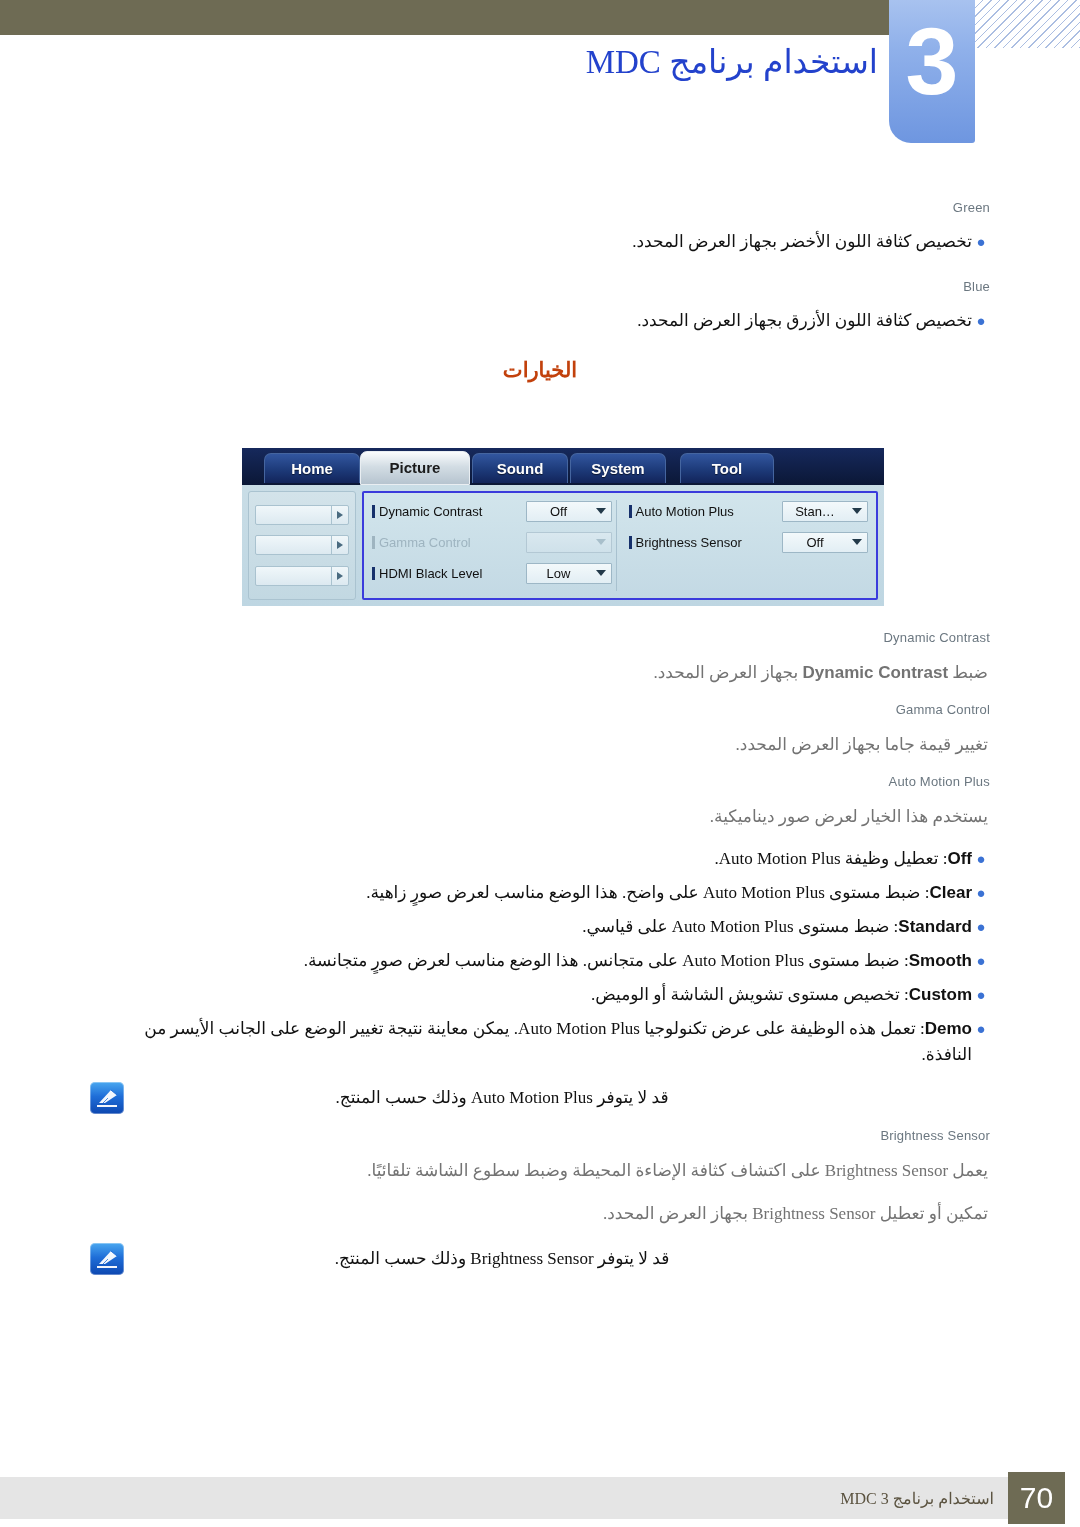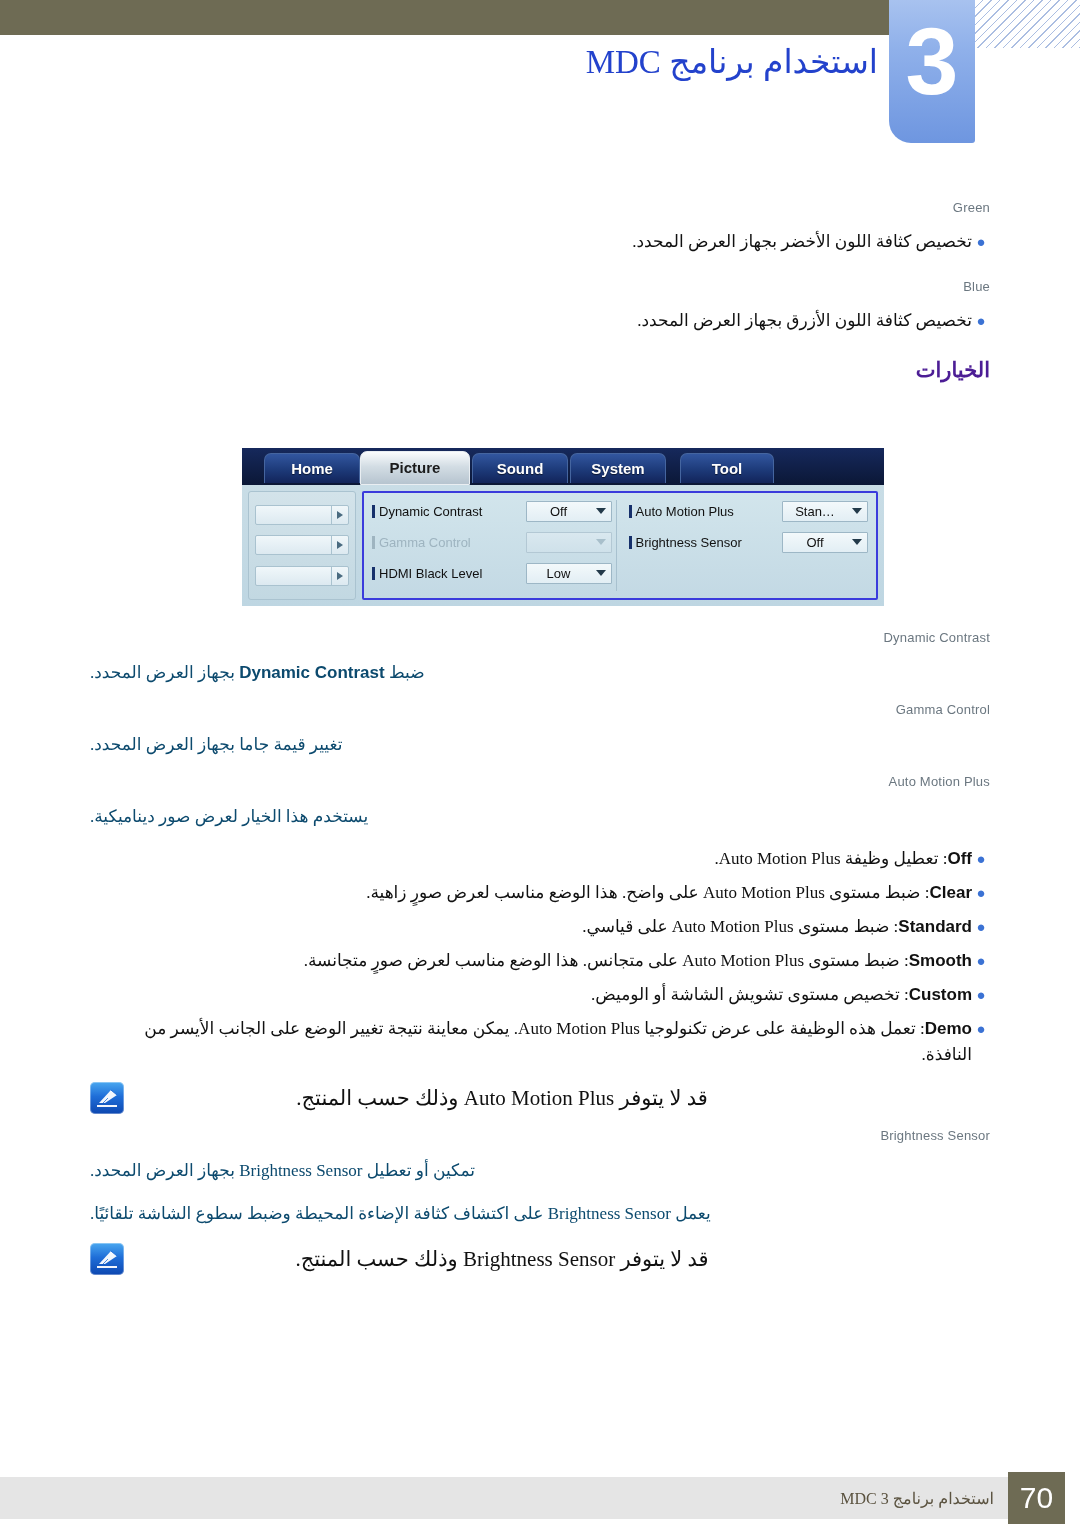--- a/index.html
+++ b/index.html
@@ -121,33 +121,33 @@
     font-family: "Liberation Serif", "DejaVu Serif", serif;
     direction: rtl;
   }
   .bullet-text b {
     font-family: "Liberation Sans", sans-serif;
     font-weight: bold;
     font-size: 17px;
   }
 
   .orange-head {
-    text-align: right;
-    color: #4c1d95;
+    text-align: center;
+    color: #c2410c;
     font-size: 21px;
     font-weight: bold;
     margin: 10px 0 18px 0;
     font-family: "Liberation Serif", "DejaVu Serif", serif;
   }
 
   .para {
-    text-align: left;
+    text-align: right;
     font-size: 17px;
     line-height: 27px;
-    color: #0c4a6e;
+    color: #737373;
     margin: 0 2px 16px 0;
     font-family: "Liberation Serif", "DejaVu Serif", serif;
     direction: rtl;
   }
   .para b {
     font-family: "Liberation Sans", sans-serif;
     font-weight: bold;
   }
 
   
@@ -357,21 +357,21 @@
     box-shadow: inset 0 0 0 1px rgba(255,255,255,0.35);
     order: 2;
   }
   .note-icon svg {
     position: absolute;
     top: 5px; left: 5px;
   }
   .note-text {
     flex: 1 1 auto;
     text-align: center;
-    font-size: 21px;
+    font-size: 17px;
     line-height: 26px;
     color: #111;
     font-family: "Liberation Serif", "DejaVu Serif", serif;
     direction: rtl;
     padding-right: 120px;
     order: 1;
   }
 
   
   .footer {
@@ -561,22 +561,22 @@
       <svg width="24" height="22" viewBox="0 0 24 22" aria-hidden="true">
         <path d="M2 18 L22 18 L22 20 L2 20 Z" fill="#ffffff" opacity="0.95"></path>
         <path d="M4 16 L16 3 L22 8 L10 16 Z" fill="#ffffff" opacity="0.95"></path>
         <path d="M16 3 L22 8" stroke="#1f6ed8" stroke-width="1" fill="none"></path>
         <path d="M8 16 L13 11" stroke="#1f6ed8" stroke-width="0.8" fill="none"></path>
       </svg>
     </div>
   </div>
 
   <div class="sub-head" style="margin-top:14px;">Brightness Sensor</div>
+  <div class="para">يعمل Brightness Sensor على اكتشاف كثافة الإضاءة المحيطة وضبط سطوع الشاشة تلقائيًا.</div>
   <div class="para">تمكين أو تعطيل Brightness Sensor بجهاز العرض المحدد.</div>
-  <div class="para">يعمل Brightness Sensor على اكتشاف كثافة الإضاءة المحيطة وضبط سطوع الشاشة تلقائيًا.</div>
 
   <div class="note-row" style="margin-top:4px;">
     <div class="note-text">قد لا يتوفر Brightness Sensor وذلك حسب المنتج.</div>
     <div class="note-icon">
       <svg width="24" height="22" viewBox="0 0 24 22" aria-hidden="true">
         <path d="M2 18 L22 18 L22 20 L2 20 Z" fill="#ffffff" opacity="0.95"></path>
         <path d="M4 16 L16 3 L22 8 L10 16 Z" fill="#ffffff" opacity="0.95"></path>
         <path d="M16 3 L22 8" stroke="#1f6ed8" stroke-width="1" fill="none"></path>
         <path d="M8 16 L13 11" stroke="#1f6ed8" stroke-width="0.8" fill="none"></path>
       </svg>

